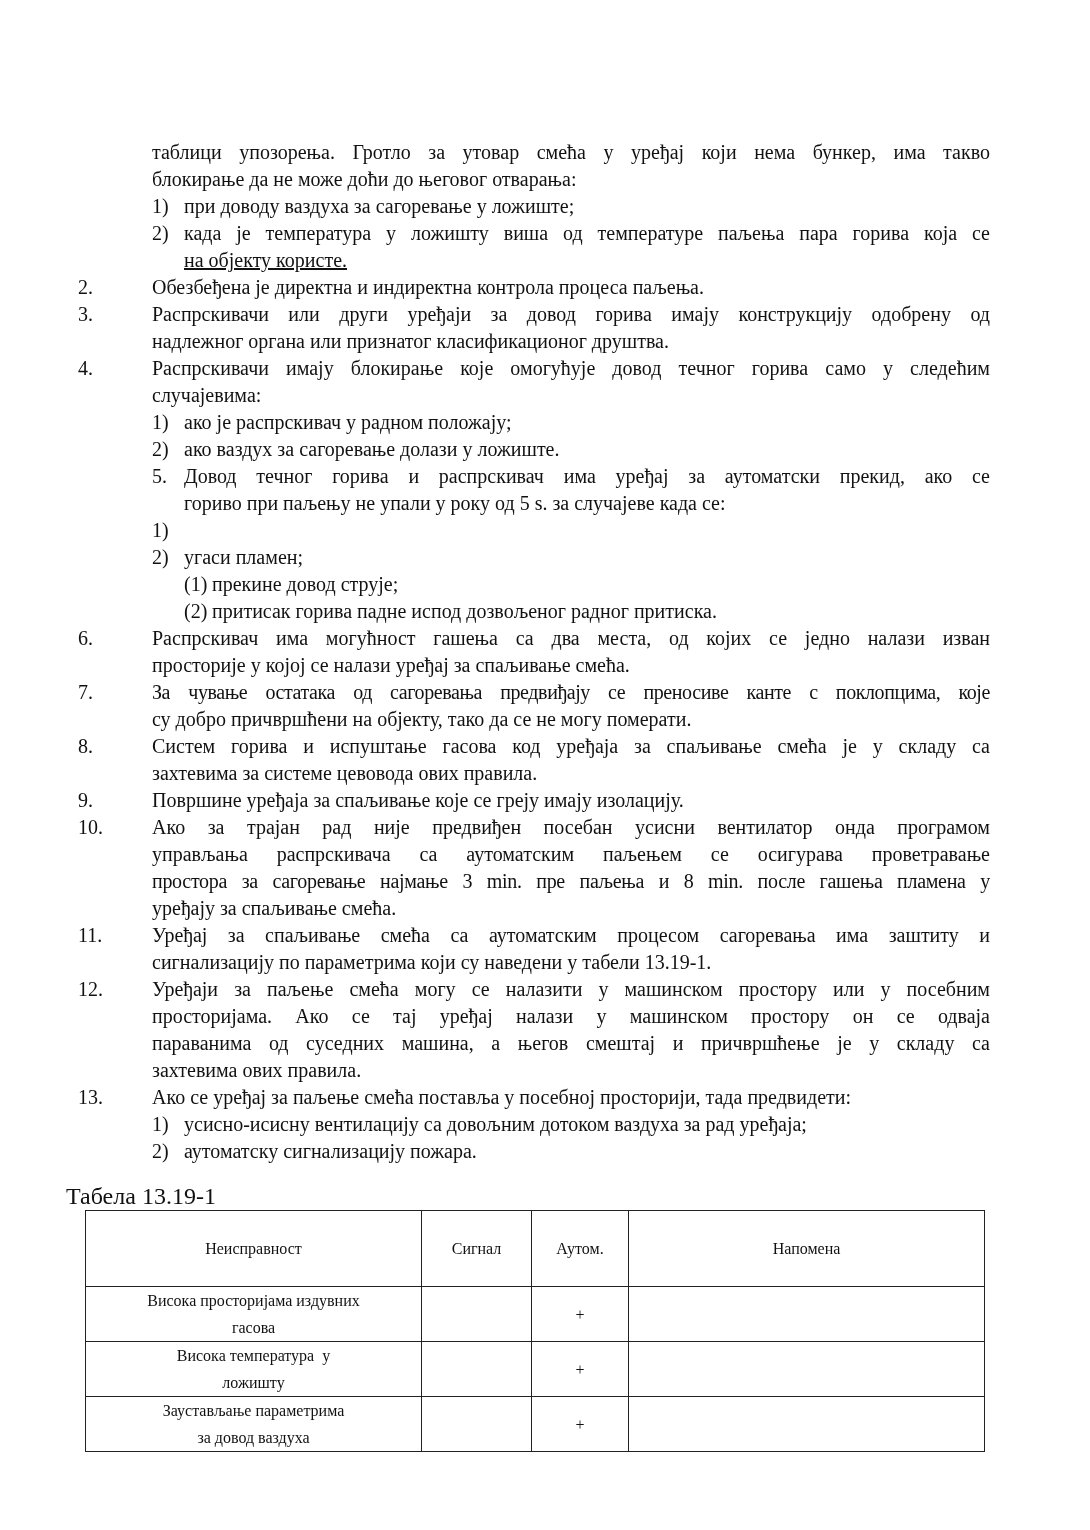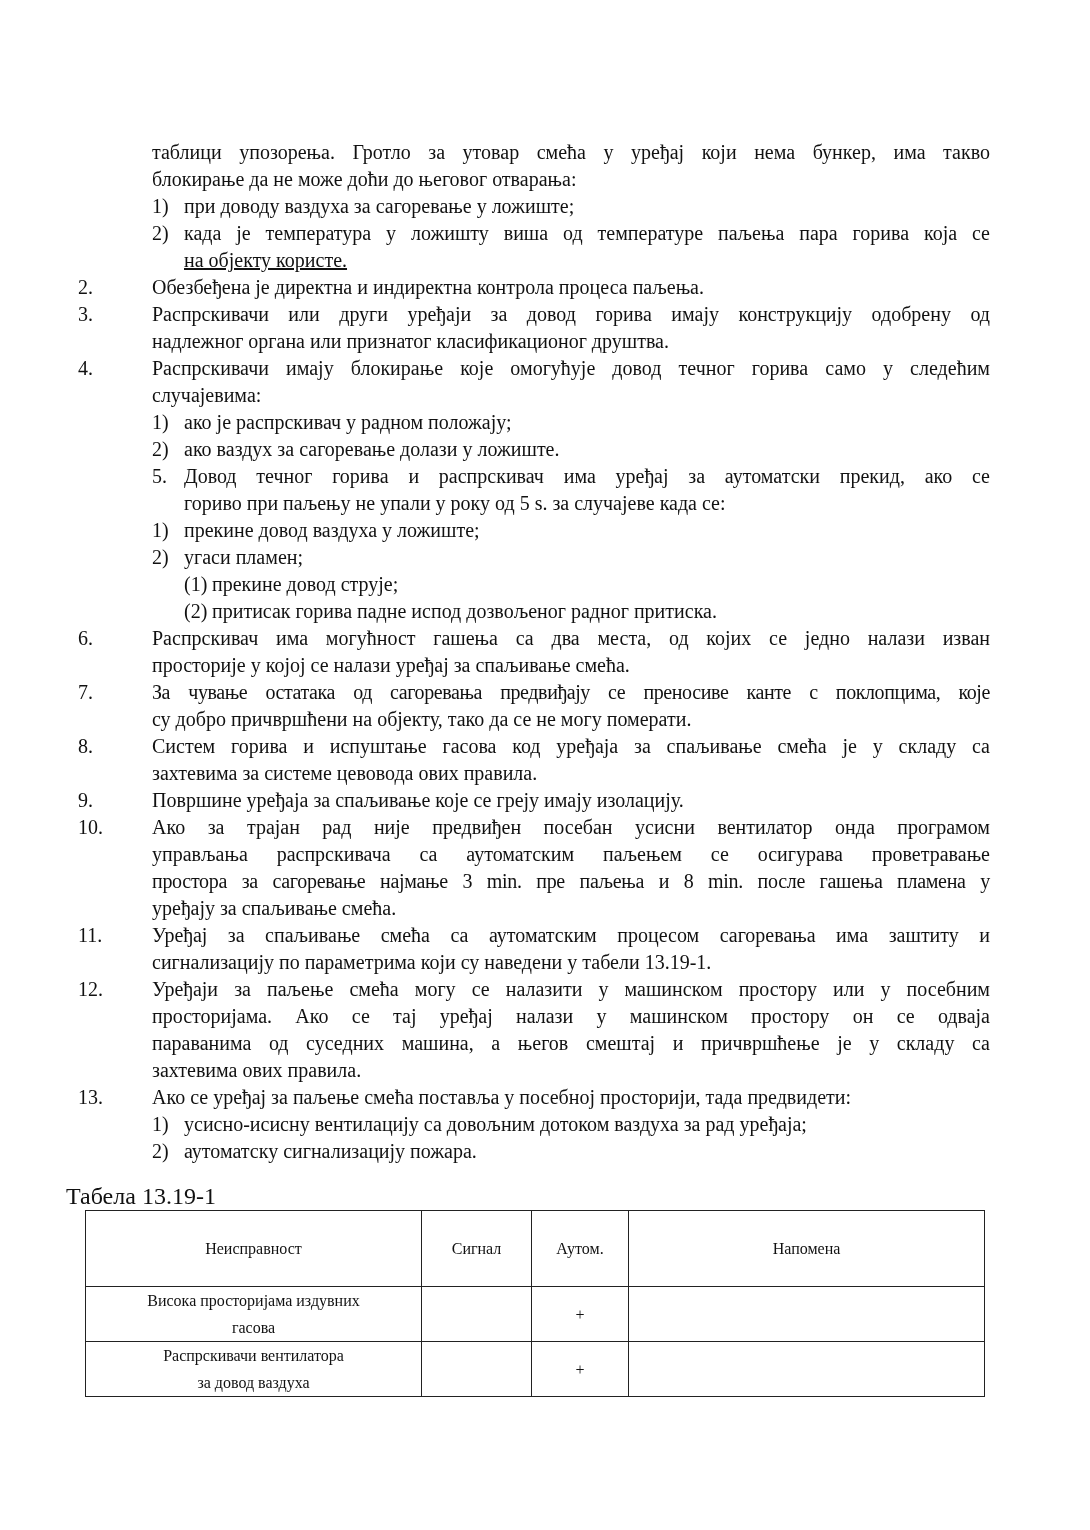--- a/index.html
+++ b/index.html
@@ -42,21 +42,20 @@
   <div class="line just" style="left:152px;top:355px;width:838px;">Распрскивачи имају блокирање које омогућује довод течног горива само у следећим</div>
   <div class="line" style="left:152px;top:382px;">случајевима:</div>
   <div class="line" style="left:152px;top:409px;">1)</div>
   <div class="line" style="left:184px;top:409px;">ако је распрскивач у радном положају;</div>
   <div class="line" style="left:152px;top:436px;">2)</div>
   <div class="line" style="left:184px;top:436px;">ако ваздух за сагоревање долази у ложиште.</div>
   <div class="line" style="left:152px;top:463px;">5.</div>
   <div class="line just" style="left:184px;top:463px;width:806px;">Довод течног горива и распрскивач има уређај за аутоматски прекид, ако се</div>
   <div class="line" style="left:184px;top:490px;">гориво при паљењу не упали у року од 5 s. за случајеве када се:</div>
   <div class="line" style="left:152px;top:517px;">1)</div>
-  <div class="line" style="left:184px;top:517px;">прекине довод ваздуха у ложиште;</div>
   <div class="line" style="left:152px;top:544px;">2)</div>
   <div class="line" style="left:184px;top:544px;">угаси пламен;</div>
   <div class="line" style="left:184px;top:571px;">(1)</div>
   <div class="line" style="left:212px;top:571px;">прекине довод струје;</div>
   <div class="line" style="left:184px;top:598px;">(2)</div>
   <div class="line" style="left:212px;top:598px;">притисак горива падне испод дозвољеног радног притиска.</div>
 
   <div class="num" style="top:625px;">6.</div>
   <div class="line just" style="left:152px;top:625px;width:838px;">Распрскивач има могућност гашења са два места, од којих се једно налази изван</div>
   <div class="line" style="left:152px;top:652px;">просторије у којој се налази уређај за спаљивање смећа.</div>
@@ -115,21 +114,30 @@
       <td>
             <div>Висока просторијама издувних</div>
             <div>гасова</div>
           </td>
       <td></td>
       <td>+</td>
       <td></td>
     </tr>
     <tr>
       <td>
-            <div>Распрскивачи вентилатора</div>
+            <div style="white-space:pre">Висока температура  у</div>
+            <div>ложишту</div>
+          </td>
+      <td></td>
+      <td>+</td>
+      <td></td>
+    </tr>
+    <tr>
+      <td>
+            <div>Заустављање параметрима</div>
             <div>за довод ваздуха</div>
           </td>
       <td></td>
       <td>+</td>
       <td></td>
     </tr>
   </tbody>
     </table>
 </div>
 

